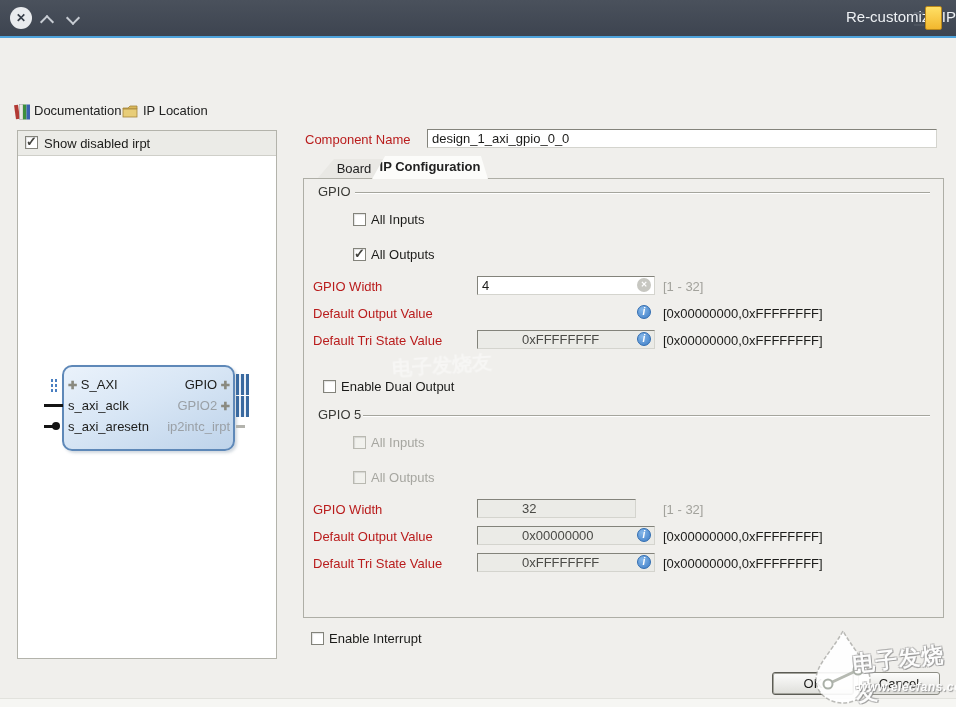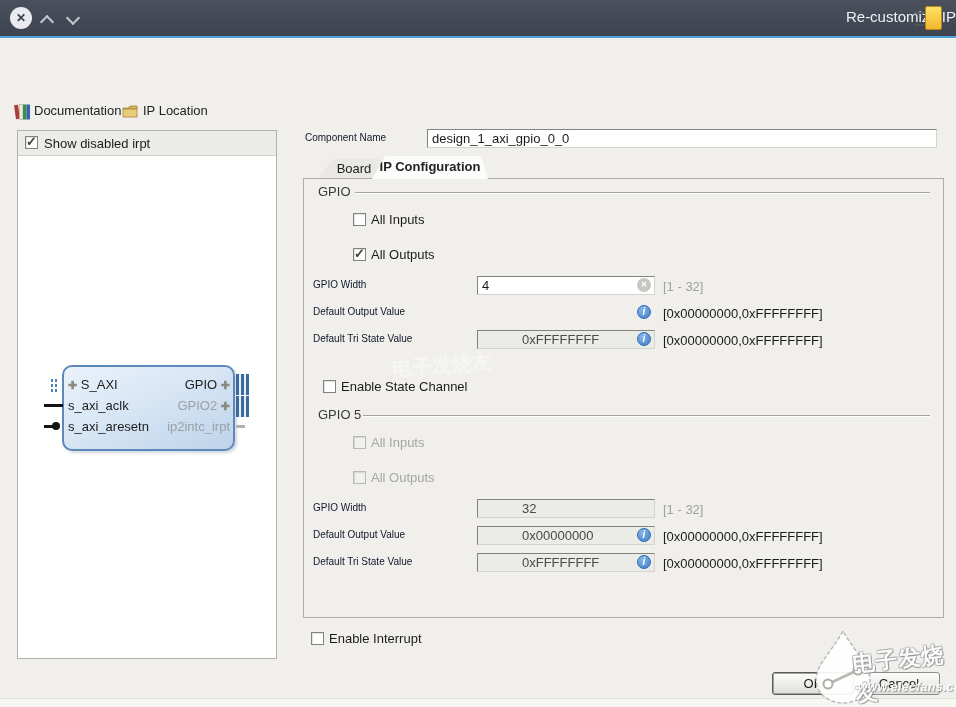--- a/index.html
+++ b/index.html
@@ -67,21 +67,21 @@
   .dots-conn { position:absolute; left:50px; top:378px; width:9px; height:15px;
     background-image:radial-gradient(#4a7fc1 1.3px, transparent 1.4px);
     background-size:4px 5px; }
   .line-conn { position:absolute; background:#141414; height:3px; }
   .dot-conn { position:absolute; width:8px; height:8px; border-radius:50%; background:#141414; }
   .bus { position:absolute; width:13px; height:21px;
     background:repeating-linear-gradient(90deg,#3a6aa0 0 3px,#e9eff7 3px 5px); }
   .dash-gray { position:absolute; background:#b3b3ad; height:3px; width:9px; }
 
   
-  .flabel { position:absolute; font-size:10px; color:#0f172a; white-space:nowrap; }
+  .flabel { position:absolute; font-size:13px; color:#b91c1c; white-space:nowrap; }
   .tf { position:absolute; height:19px; box-sizing:border-box; background:#fff;
     border:1px solid; border-color:#83837b #d4d4ce #d4d4ce #83837b;
     font:13px "Liberation Sans", sans-serif; color:#1b1b19; padding:0 20px 0 4px; }
   .tf.dis { background:#ebebe7; color:#4a4a46;padding-left:44px; }
   .tf.wide { padding-right:4px; }
   .ficon { position:absolute; width:14px; height:14px; border-radius:50%;
     color:#fff; font-size:10px; font-weight:bold; font-style:italic;
     text-align:center; line-height:14px; cursor:pointer; }
   .ficon.info { background:radial-gradient(circle at 35% 30%,#85b7e9,#3f7ec7);
     border:1px solid #2f6bb0; box-sizing:border-box; line-height:12px; }
@@ -207,35 +207,35 @@
   <span class="ficon info" style="left:637px;top:305px;">i</span>
   <span class="range" style="left:663px;top:306px;">[0x00000000,0xFFFFFFFF]</span>
 
   <span class="flabel" style="left:313px;top:333px;">Default Tri State Value</span>
   <input class="tf dis" style="left: 477px; top: 330px; width: 178px;" readonly="" value="0xFFFFFFFF">
   <span class="ficon info" style="left:637px;top:332px;">i</span>
   <span class="range" style="left:663px;top:333px;">[0x00000000,0xFFFFFFFF]</span>
 
   <span class="cb" style="left:323px;top:380px;">
     </span>
-  <span class="lbl" style="left:341px;top:379px;">Enable State Channel</span>
+  <span class="lbl" style="left:341px;top:379px;">Enable Dual Output</span>
 
   <span class="group-title" style="left:318px;top:407px;">GPIO 5</span>
   <div class="group-line" style="left:363px;top:415px;width:567px;"></div>
 
   <span class="cb dis" style="left:353px;top:436px;">
     </span>
   <span class="lbl dis" style="left:371px;top:435px;">All Inputs</span>
 
   <span class="cb dis" style="left:353px;top:471px;">
     </span>
   <span class="lbl dis" style="left:371px;top:470px;">All Outputs</span>
 
   <span class="flabel" style="left:313px;top:502px;">GPIO Width</span>
-  <input class="tf dis" style="left: 477px; top: 499px; width: 178px;" readonly="" value="32">
+  <input class="tf dis" style="left: 477px; top: 499px; width: 159px;" readonly="" value="32">
   <span class="range gray" style="left:663px;top:502px;">[1 - 32]</span>
 
   <span class="flabel" style="left:313px;top:529px;">Default Output Value</span>
   <input class="tf dis" style="left: 477px; top: 526px; width: 178px;" readonly="" value="0x00000000">
   <span class="ficon info" style="left:637px;top:528px;">i</span>
   <span class="range" style="left:663px;top:529px;">[0x00000000,0xFFFFFFFF]</span>
 
   <span class="flabel" style="left:313px;top:556px;">Default Tri State Value</span>
   <input class="tf dis" style="left: 477px; top: 553px; width: 178px;" readonly="" value="0xFFFFFFFF">
   <span class="ficon info" style="left:637px;top:555px;">i</span>

